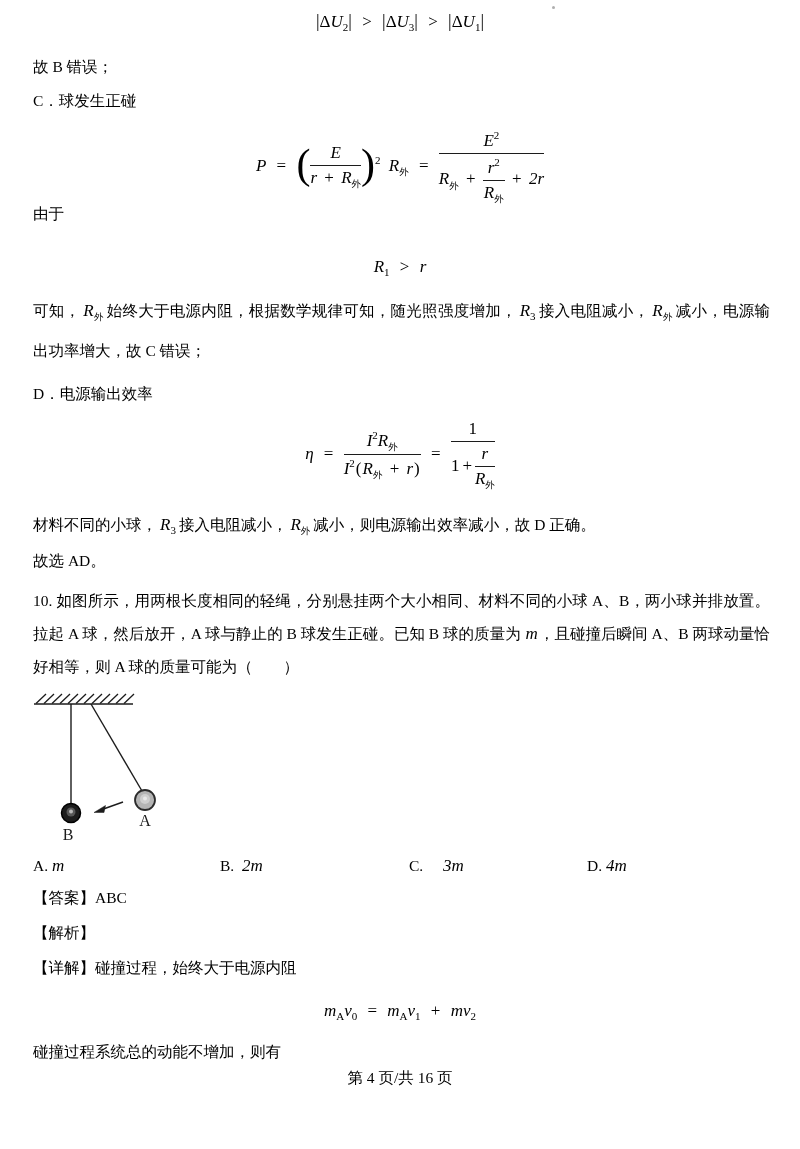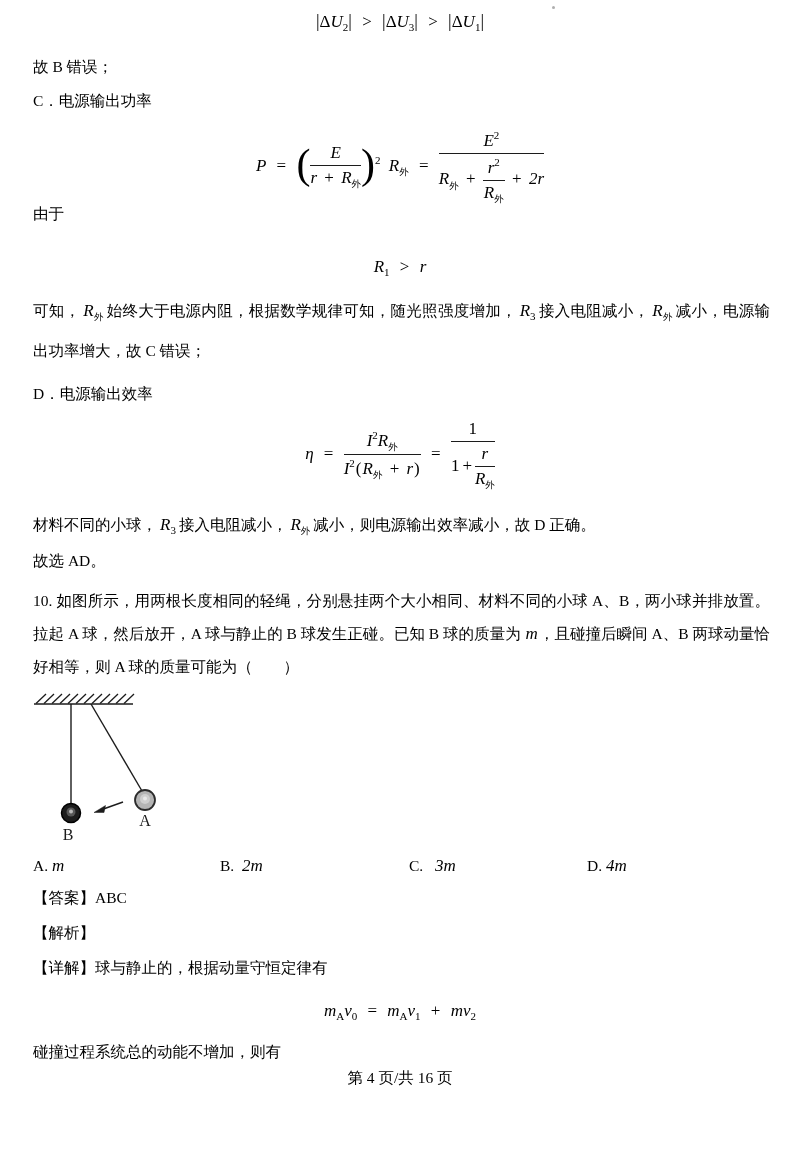--- a/index.html
+++ b/index.html
@@ -38,21 +38,21 @@
   <div class="abs ctr fm" style="top:11px">
     <span class="bar">|</span><span class="mo" style="margin:0">Δ</span><span class="mi">U</span><sub>2</sub><span class="bar">|</span>
     <span class="mo">&gt;</span>
     <span class="bar">|</span><span class="mo" style="margin:0">Δ</span><span class="mi">U</span><sub>3</sub><span class="bar">|</span>
     <span class="mo">&gt;</span>
     <span class="bar">|</span><span class="mo" style="margin:0">Δ</span><span class="mi">U</span><sub>1</sub><span class="bar">|</span>
   </div>
 
   <div class="abs txt" style="top:57px">故 B 错误；</div>
 
-  <div class="abs txt" style="top:91px">C．电源输出功率</div>
+  <div class="abs txt" style="top:91px">C．球发生正碰</div>
 
   <div class="abs ctr fm" style="top:128px">
     <span class="mi">P</span>
     <span class="mo">=</span>
     <span class="bigp">(</span><span class="frac"><span class="num"><span class="mi">E</span></span><span class="den"><span class="mi">r</span> <span class="mo" style="margin:0 3px">+</span> <span class="mi">R</span><sub class="cjk">外</sub></span></span><span class="bigp">)</span><sup>2</sup>
     <span class="mi" style="margin-left:4px">R</span><sub class="cjk">外</sub>
     <span class="mo">=</span>
     <span class="frac">
       <span class="num"><span class="mi">E</span><sup>2</sup></span>
       <span class="den"><span class="mi">R</span><sub class="cjk">外</sub> <span class="mo" style="margin:0 3px">+</span> <span class="frac"><span class="num"><span class="mi">r</span><sup>2</sup></span><span class="den"><span class="mi">R</span><sub class="cjk">外</sub></span></span> <span class="mo" style="margin:0 3px">+</span> <span class="mi">2r</span></span>
@@ -129,30 +129,30 @@
       <line x1="93" y1="109" x2="72" y2="116.5"></line>
       <polygon points="64,119.5 75.5,112.5 74,119.5" stroke-width="0.5"></polygon>
     </g>
     <text x="115" y="133" text-anchor="middle" font-size="16" fill="#1c1c1c" font-family="&quot;Liberation Serif&quot;,&quot;DejaVu Serif&quot;,serif">A</text>
     <text x="38" y="147" text-anchor="middle" font-size="16" fill="#1c1c1c" font-family="&quot;Liberation Serif&quot;,&quot;DejaVu Serif&quot;,serif">B</text>
   </svg>
 
   <div class="abs" style="top:856px; left:0; width:800px; height:24px">
     <span class="opt" style="left:33px"><span>A.</span> <span class="imath" style="margin:0">m</span></span>
     <span class="opt" style="left:220px"><span>B.</span> <span class="imath" style="margin:4px">2m</span></span>
-    <span class="opt" style="left:409px"><span>C.</span> <span class="imath" style="margin:8px">3m</span></span>
+    <span class="opt" style="left:409px"><span>C.</span> <span class="imath" style="margin:16px">3m</span></span>
     <span class="opt" style="left:587px"><span>D.</span> <span class="imath" style="margin:0">4m</span></span>
   </div>
 
   <div class="abs txt" style="top:888px">
     <span>【答案】</span><span>ABC</span>
   </div>
   <div class="abs txt" style="top:923px">【解析】</div>
   <div class="abs txt" style="top:958px">
-    <span>【详解】</span><span>球与静止的，根据动量守恒定律有</span>
+    <span>【详解】</span><span>碰撞过程，始终大于电源内阻</span>
   </div>
 
   <div class="abs ctr fm" style="top:1001px">
     <span class="mi">m</span><sub>A</sub><span class="mi">v</span><sub>0</sub>
     <span class="mo">=</span>
     <span class="mi">m</span><sub>A</sub><span class="mi">v</span><sub>1</sub>
     <span class="mo">+</span>
     <span class="mi">m</span><span class="mi">v</span><sub>2</sub>
   </div>
 

